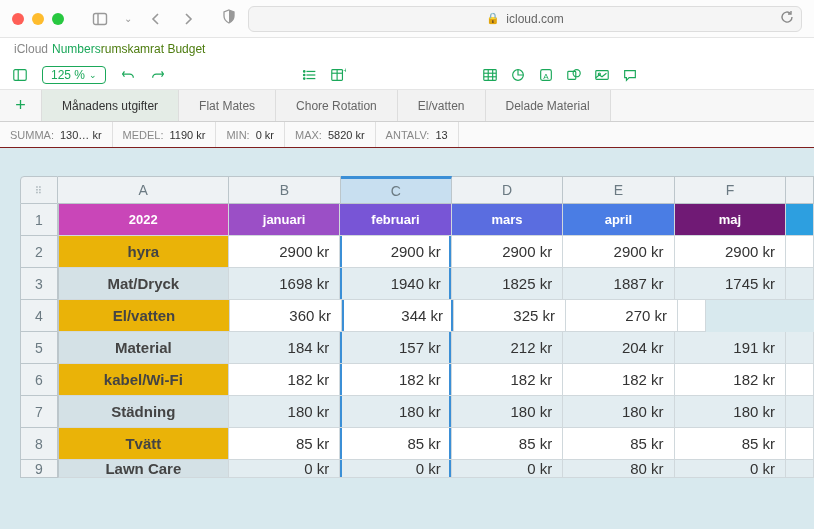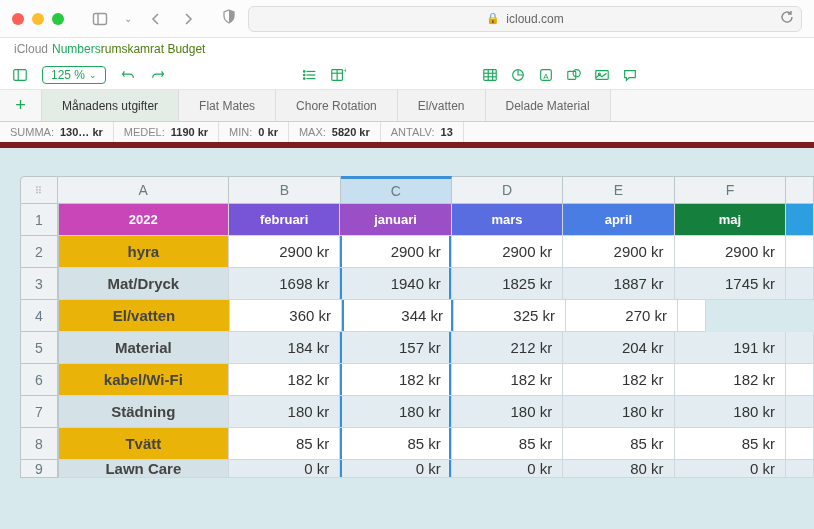--- a/index.html
+++ b/index.html
@@ -22,24 +22,24 @@
 .appbar .doc{flex:1;text-align:left;color:#4d7c0f;font-size:12px}
 .toolbar{height:30px;display:flex;align-items:center;padding:0 12px;gap:14px;border-bottom:1px solid #e5e5e5}
 .tool-ic{color:#1ba85a;font-size:16px;display:flex;align-items:center}
 .zoom{border:1px solid #1ba85a;border-radius:4px;padding:1px 8px;color:#1ba85a;font-size:12px;display:flex;align-items:center;gap:4px}
 .tool-group{display:flex;gap:12px}
 .tool-spacer{flex:1}
 .sheets{height:32px;display:flex;align-items:stretch;border-bottom:1px solid #d0d0d0;background:#f7f7f7}
 .add-sheet{width:42px;display:flex;align-items:center;justify-content:center;color:#1ba85a;font-size:18px;border-right:1px solid #ddd}
 .sheet-tab{padding:0 20px;display:flex;align-items:center;border-right:1px solid #ddd;color:#666;font-size:12px;background:#f2f2f2;cursor:pointer}
 .sheet-tab.active{background:#e4ece6;color:#333}
-.stats{height:26px;display:flex;align-items:center;border-bottom:6px solid #7f1d1d;background:#fafafa;font-size:11px;color:#444}
+.stats{height:26px;display:flex;align-items:center;border-bottom:1px solid #7f1d1d;background:#fafafa;font-size:11px;color:#444}
 .stat{padding:0 10px;border-right:1px solid #e0e0e0;display:flex;gap:6px;height:100%;align-items:center}
 .stat .lbl{color:#888}
-.stat .val{font-weight:700;color:#333}
+.stat .val{font-weight:400;color:#333}
 .canvas{background:#d8e9ee;height:calc(529px - 38px - 22px - 30px - 32px - 26px);padding:28px 0 0 20px;overflow:hidden}
 .grid{position:relative}
 .corner{position:absolute;left:0;top:0;width:38px;height:28px;background:#eef2f4;border:1px solid #bcc6cb;border-radius:4px 0 0 0;display:flex;align-items:center;justify-content:center;color:#aab4b9;font-size:10px;letter-spacing:1px}
 .colhdrs{display:flex;margin-left:38px;height:28px}
 .colh{background:#eef2f4;border:1px solid #bcc6cb;border-left:none;display:flex;align-items:center;justify-content:center;color:#6b7a82;font-size:14px}
 .colh.sel{background:#c8dff0;border-top:3px solid #3b8fd6}
 .colh:first-child{width:172px}
 .colh:nth-child(2){width:112px}
 .colh:nth-child(3){width:112px}
 .colh:nth-child(4){width:112px}
@@ -51,21 +51,21 @@
 .cell{border-right:1px solid #d0d8dc;border-bottom:1px solid #d0d8dc;display:flex;align-items:center;padding:0 10px;font-size:15px;color:#333}
 .c-a{width:172px;justify-content:center;font-weight:600;background:#eef2f4;color:#444;border-left:1px solid #bcc6cb}
 .c-b,.c-c,.c-d,.c-e,.c-f{width:112px;justify-content:flex-end}
 .c-g{width:28px}
 .row.hdr .cell{color:#fff;font-weight:700;font-size:13px;justify-content:center}
 .row.hdr .c-a{background:#c946b8}
 .row.hdr .c-b{background:#9b4fc6}
 .row.hdr .c-c{background:#7855d6}
 .row.hdr .c-d{background:#5a6de0}
 .row.hdr .c-e{background:#4a7de4}
-.row.hdr .c-f{background:#15803d}
+.row.hdr .c-f{background:#701a75}
 .row.hdr .c-g{background:#2d9fe0}
 .row.even .cell:not(.c-a){background:#fff}
 .row.odd .cell:not(.c-a){background:#e3edf1}
 .row .c-a{background:#eab308}
 .row.odd .c-a{background:#d4e1e6}
 .selcol{box-shadow:inset 2px 0 0 #3b8fd6,inset -2px 0 0 #3b8fd6}
 .row.last{height:18px;overflow:hidden}
 svg{width:16px;height:16px}
 </style>
 </head>
@@ -252,22 +252,22 @@
         <div class="colh sel">C</div>
         <div class="colh">D</div>
         <div class="colh">E</div>
         <div class="colh">F</div>
         <div class="colh"></div>
       </div>
     <div id="rows">
         <div class="row hdr">
           <div class="rowh">1</div>
           <div class="cell c-a">2022</div>
+          <div class="cell c-b">januari</div>
           <div class="cell c-c">februari</div>
-          <div class="cell c-b">januari</div>
           <div class="cell c-d">mars</div>
           <div class="cell c-e">april</div>
           <div class="cell c-f">maj</div>
           <div class="cell c-g"></div>
         </div>
         <div class="row even">
           <div class="rowh selrow-off">2</div>
           <div class="cell c-a">hyra</div>
           <div class="cell c-b">2900 kr</div>
           <div class="cell c-c selcol">2900 kr</div>

